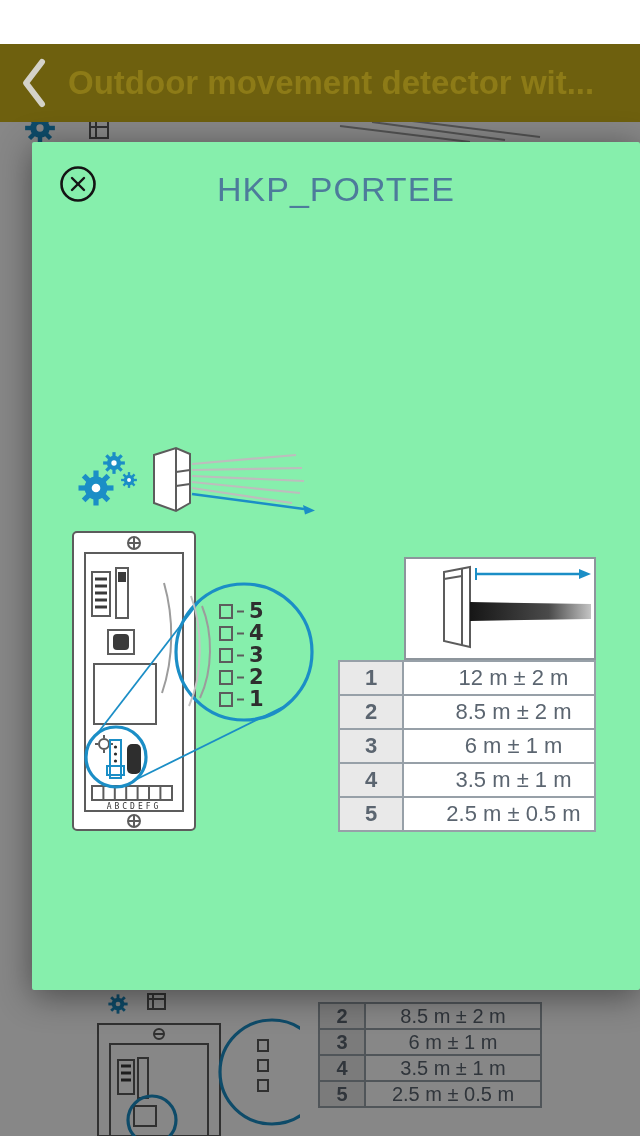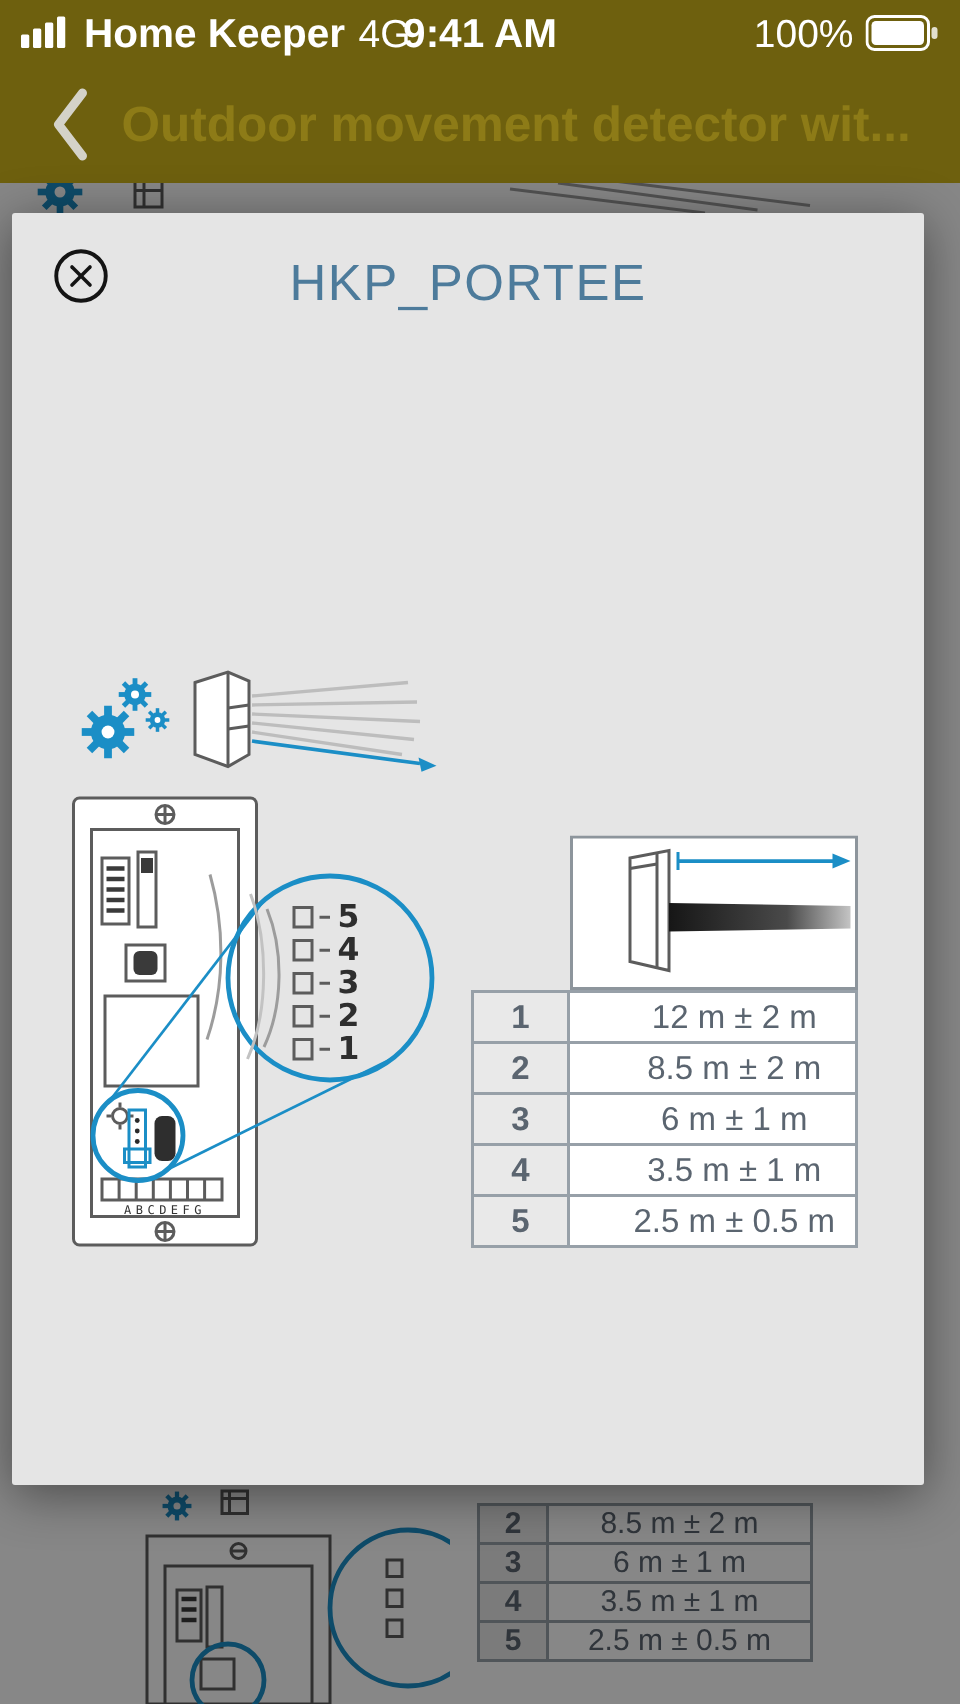--- a/index.html
+++ b/index.html
@@ -14,34 +14,34 @@
   .status-bar{position:absolute;left:0;top:0;width:640px;height:44px;background:var(--bar-bg);
               color:var(--status-text);display:flex;align-items:center;padding:0 14px;box-sizing:border-box;}
   .sb-left{display:flex;align-items:center;gap:9px;}
   .carrier{font-size:27px;font-weight:600;}
   .network{font-size:26px;font-weight:400;}
   .clock{position:absolute;left:50%;transform:translateX(-50%);font-size:27px;font-weight:600;}
   .sb-right{margin-left:auto;display:flex;align-items:center;gap:8px;font-size:26px;}
 
   
   .nav-bar{position:absolute;left:0;top:44px;width:640px;height:78px;background:var(--bar-bg);
-           display:flex;align-items:center;padding:0 27px;box-sizing:border-box;}
+           display:flex;align-items:center;padding:0 14px;box-sizing:border-box;}
   .back-button{width:40px;height:60px;display:flex;align-items:center;justify-content:center;cursor:pointer;}
   .nav-title{margin-left:14px;font-size:33px;font-weight:700;color:var(--nav-title);
              white-space:nowrap;overflow:hidden;max-width:560px;}
 
   
   .content-area{position:absolute;left:0;top:122px;width:640px;height:1014px;}
   .under-page{position:absolute;inset:0;background:#fff;z-index:1;}
   .under-top{position:absolute;left:0;top:0;}
   .under-draw{position:absolute;left:90px;top:866px;}
   .dim-overlay{position:absolute;inset:0;background:rgba(0,0,0,0.47);z-index:2;}
 
   
-  .modal{position:absolute;left:8px;top:20px;width:608px;height:848px;background:#e5e5e5;z-index:3;
+  .modal{position:absolute;left:32px;top:20px;width:608px;height:848px;background:#86efac;z-index:3;
          border-radius:2px;box-shadow:0 6px 34px rgba(0,0,0,0.45);}
   .close-button{position:absolute;left:26px;top:22px;width:40px;height:40px;cursor:pointer;}
   .modal-title{position:absolute;left:0;right:0;top:28px;text-align:center;font-size:34px;
                letter-spacing:1px;color:var(--modal-title);}
   .intro-svg{position:absolute;left:36px;top:300px;}
   .device-svg{position:absolute;left:20px;top:386px;}
   .range-diagram{position:absolute;left:372px;top:415px;}
 
   
   .range-table{position:absolute;left:306px;top:518px;width:258px;border-collapse:collapse;table-layout:fixed;}
@@ -71,41 +71,20 @@
   .thin{stroke-width:2;}
   .arr{stroke-width:2.5;}
   .dial{font-family:"DejaVu Sans",sans-serif;font-weight:bold;font-size:21px;fill:#2e2e2e;}
   .tinytxt{font-family:"DejaVu Sans Mono",monospace;font-size:8px;fill:#333;letter-spacing:3px;text-anchor:middle;}
 </style>
 </head>
 <body>
 
 <div class="screen">
 
-  <div class="status-bar">
-    <div class="sb-left">
-      <svg width="33" height="24" viewBox="0 0 33 24">
-        <rect x="0" y="13" width="5.5" height="9" rx="1" fill="currentColor"></rect>
-        <rect x="8" y="9" width="5.5" height="13" rx="1" fill="currentColor"></rect>
-        <rect x="16" y="5" width="5.5" height="17" rx="1" fill="currentColor"></rect>
-        <rect x="24" y="1" width="5.5" height="21" rx="1" fill="currentColor"></rect>
-      </svg>
-      <span class="carrier">Home Keeper</span>
-      <span class="network">4G</span>
-    </div>
-    <span class="clock">9:41 AM</span>
-    <div class="sb-right">
-      <span>100%</span>
-      <svg width="49" height="24" viewBox="0 0 49 24">
-        <rect x="1" y="1" width="41" height="22" rx="5" fill="none" stroke="currentColor" stroke-width="2"></rect>
-        <rect x="4" y="4" width="35" height="16" rx="3" fill="currentColor"></rect>
-        <rect x="44" y="8" width="4" height="8" rx="2" fill="currentColor" opacity="0.8"></rect>
-      </svg>
-    </div>
-  </div>
 
   <div class="nav-bar">
     <div class="back-button">
       <svg width="26" height="52" viewBox="0 0 26 52">
         <polyline points="21,5 5,26 21,47" fill="none" style="stroke:var(--chevron)" stroke-width="6" stroke-linecap="round" stroke-linejoin="round"></polyline>
       </svg>
     </div>
     <div class="nav-title">Outdoor movement detector wit...</div>
   </div>
 

